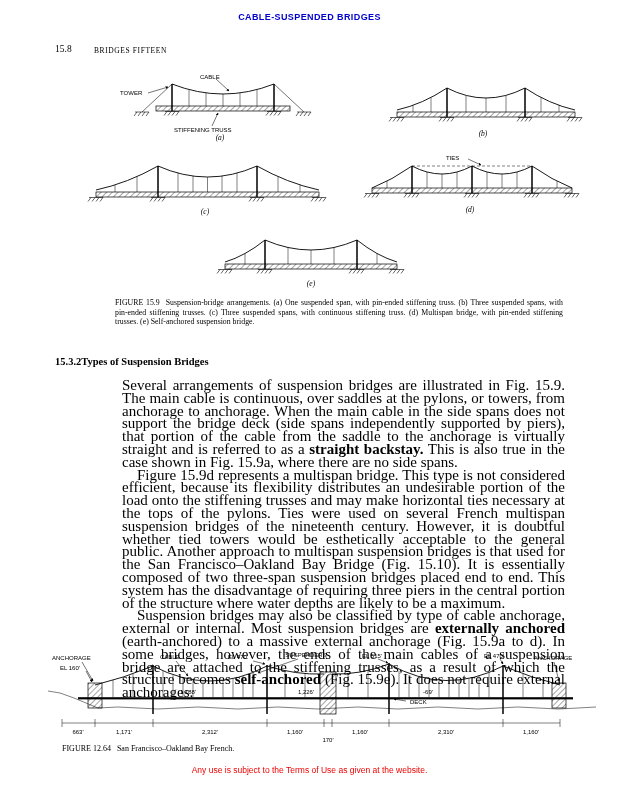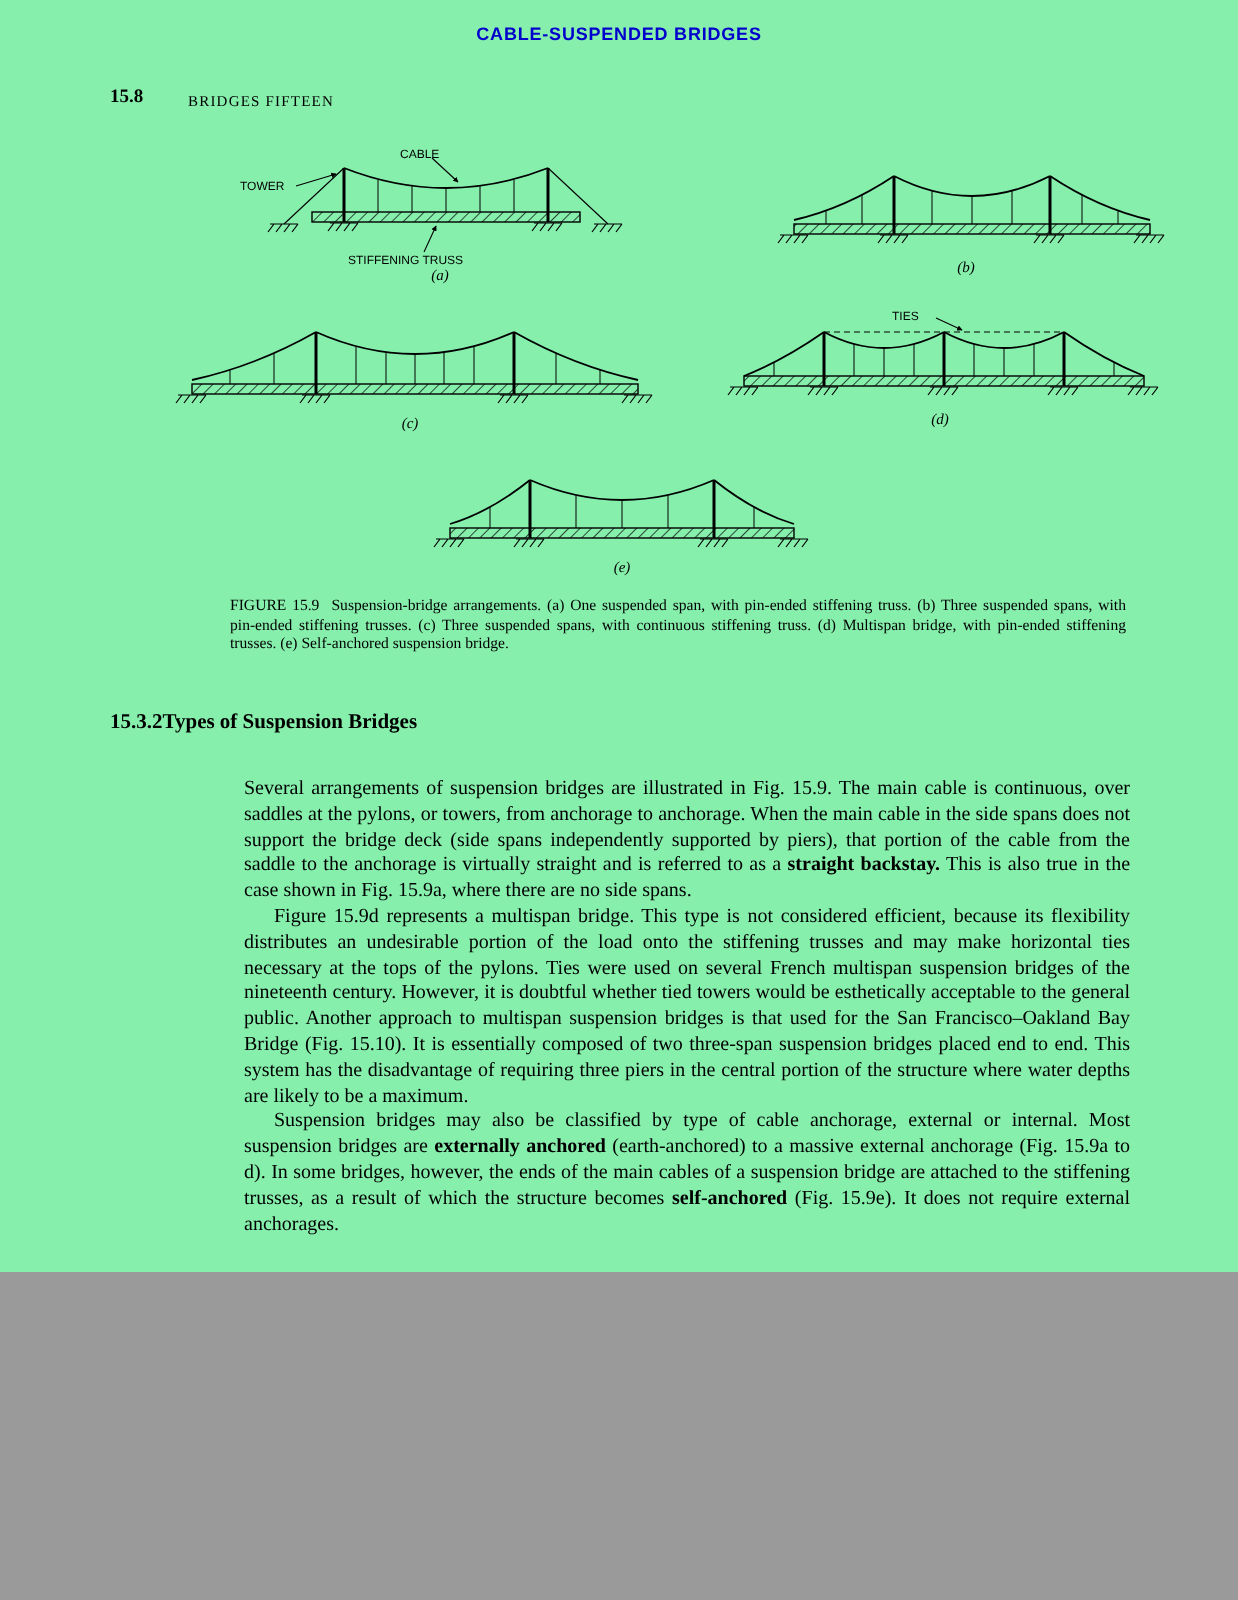--- a/index.html
+++ b/index.html
@@ -1,45 +1,45 @@
 <!DOCTYPE html>
 <html><head>
 <meta charset="utf-8">
 <style>
   * { margin:0; padding:0; box-sizing:border-box; }
   html,body { background:#9a9a9a; }
   .page {
-    position:relative; width:619px; height:636px; background:#86efac;
+    position:relative; width:619px; height:800px; background:#ffffff;
     font-family:"Liberation Serif", serif; color:#000; overflow:hidden;
     margin:0 auto;
   }
   .running-title {
     position:absolute; top:12px; left:0; width:100%; text-align:center;
     font-family:"Liberation Sans", sans-serif; font-size:9px; font-weight:bold;
     color:#0000cc; letter-spacing:0.4px;
   }
-  .folio { position:absolute; top:44px; left:55px; font-size:9.5px; font-weight:bold; }
+  .folio { position:absolute; top:44px; left:55px; font-size:9.5px; font-weight:normal; }
   .chapter { position:absolute; top:46px; left:94px; font-size:7.5px; letter-spacing:0.6px; }
   svg.fig { position:absolute; }
   svg text { font-family:"Liberation Sans", sans-serif; font-size:6px; fill:#000; }
   svg text.sub { font-family:"Liberation Serif", serif; font-size:7.5px; font-style:italic; }
   .ln { stroke:#000; stroke-width:0.9; fill:none; }
   .thin { stroke:#000; stroke-width:0.5; fill:none; }
   .ld { stroke:#000; stroke-width:0.55; fill:none; }
   .twr { stroke:#000; stroke-width:1.5; }
   .cap9 {
     position:absolute; left:115px; top:298px; width:448px;
     font-size:7.8px; line-height:9.7px; text-align:justify;
   }
   .capb { font-weight:normal; margin-right:6px; }
   .sec { position:absolute; left:55px; top:356px; font-size:10.5px; font-weight:bold; }
   .sec .num { margin-right:0; }
   .bodytext {
-    position:absolute; left:122px; top:389px; width:443px;
-    font-size:10px; line-height:12.8px; text-align:justify;
+    position:absolute; left:122px; top:379px; width:443px;
+    font-size:15px; line-height:12.8px; text-align:justify;
   }
   .bodytext p { text-indent:15px; }
   .bodytext p:first-child { text-indent:0; }
   .cap10 { position:absolute; left:62px; top:744px; font-size:8px; }
   .footer {
     position:absolute; left:0; top:765px; width:100%; text-align:center;
     font-family:"Liberation Sans", sans-serif; font-size:8.5px; line-height:10.5px;
   }
   .f-blue { color:#0000ee; }
   .f-red { color:#ee0000; }
@@ -224,15 +224,16 @@
     <text x="247" y="84" text-anchor="middle">1,160'</text>
     <text x="280" y="92" text-anchor="middle">170'</text>
     <text x="312" y="84" text-anchor="middle">1,160'</text>
     <text x="398" y="84" text-anchor="middle">2,310'</text>
     <text x="483" y="84" text-anchor="middle">1,160'</text>
   </svg>
 
   <p class="cap10"><span class="capb">FIGURE 12.64</span><span>San Francisco–Oakland Bay French.</span></p>
 
   <div class="footer">
+    <div class="f-red">Any use is subject to the Terms of Use as given at the website.</div>
   </div>
 
 </div>
 
 </body></html>

